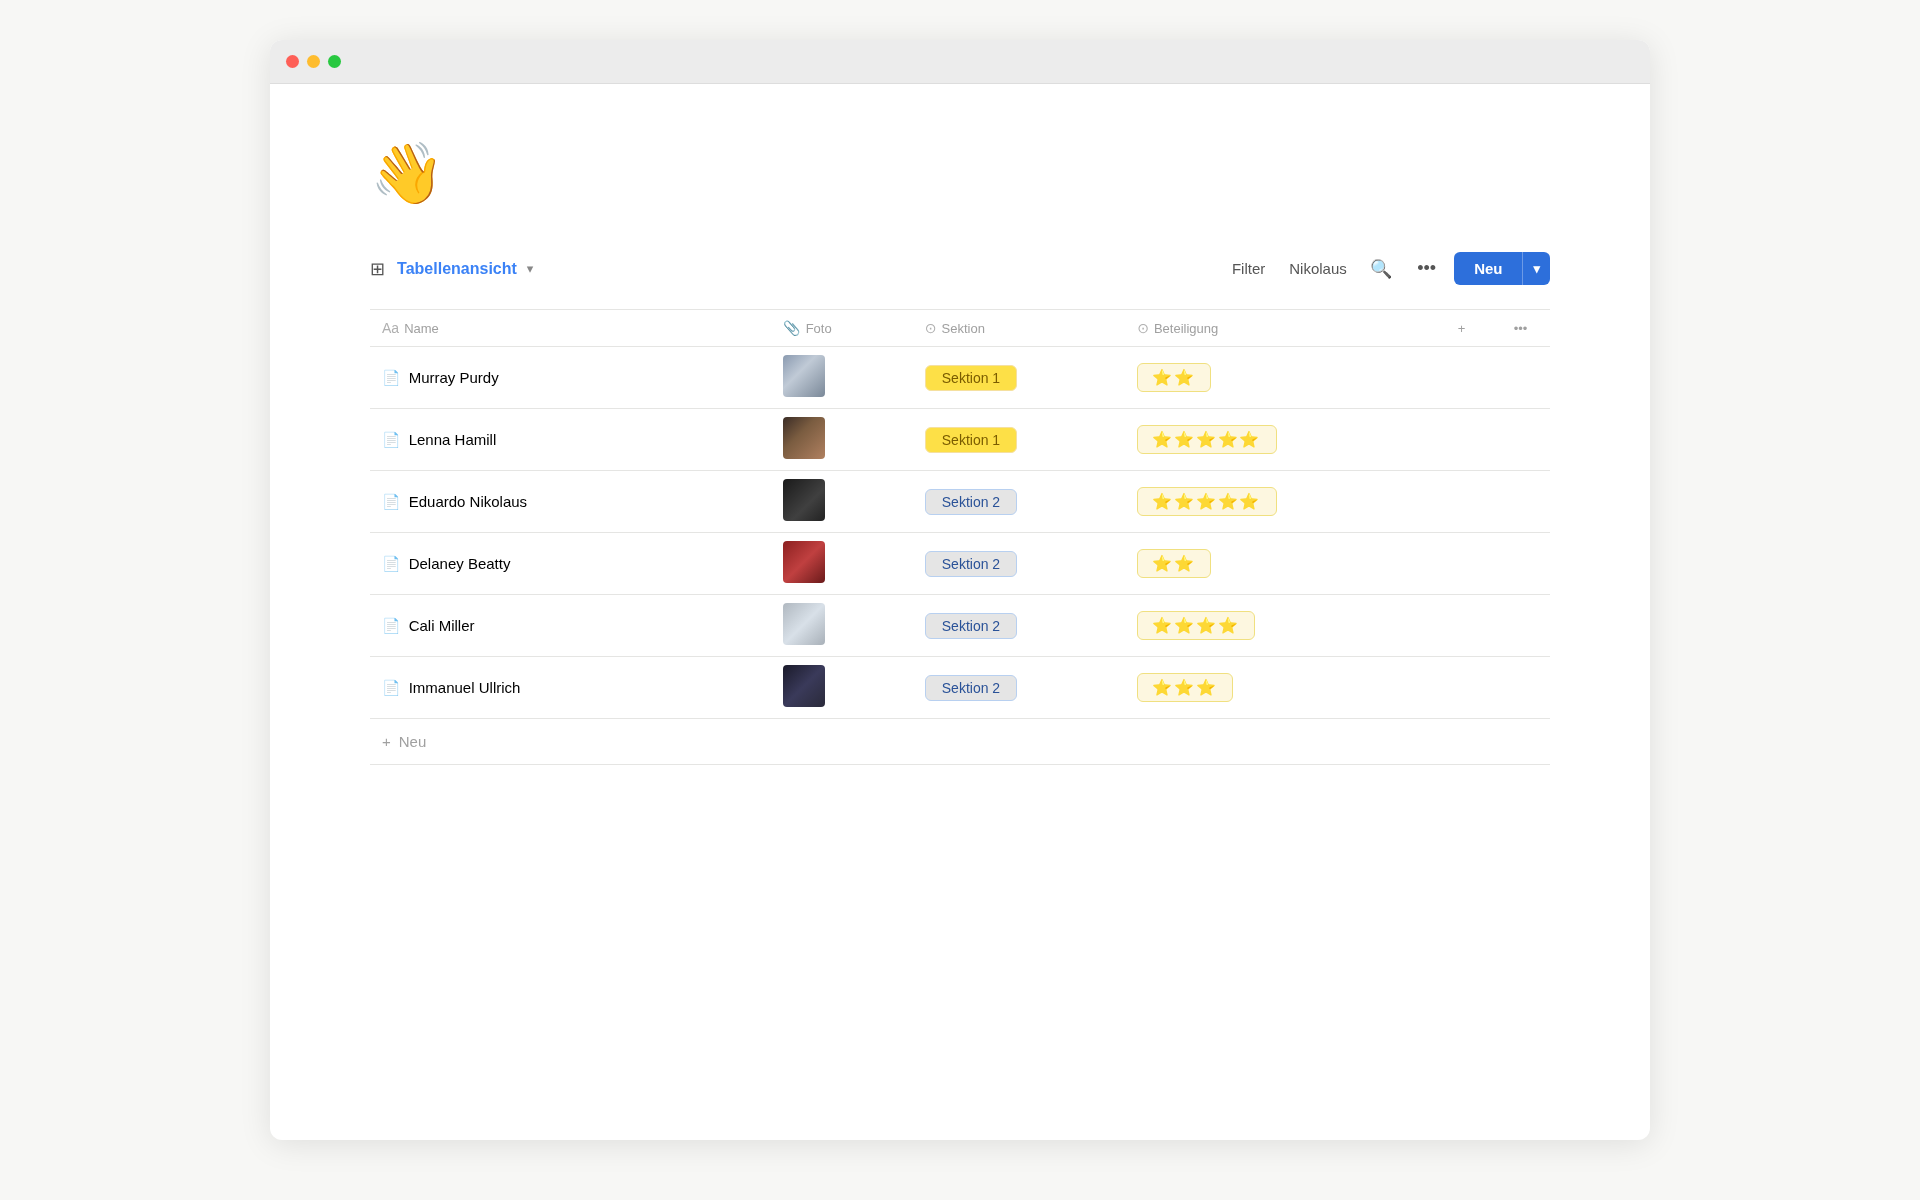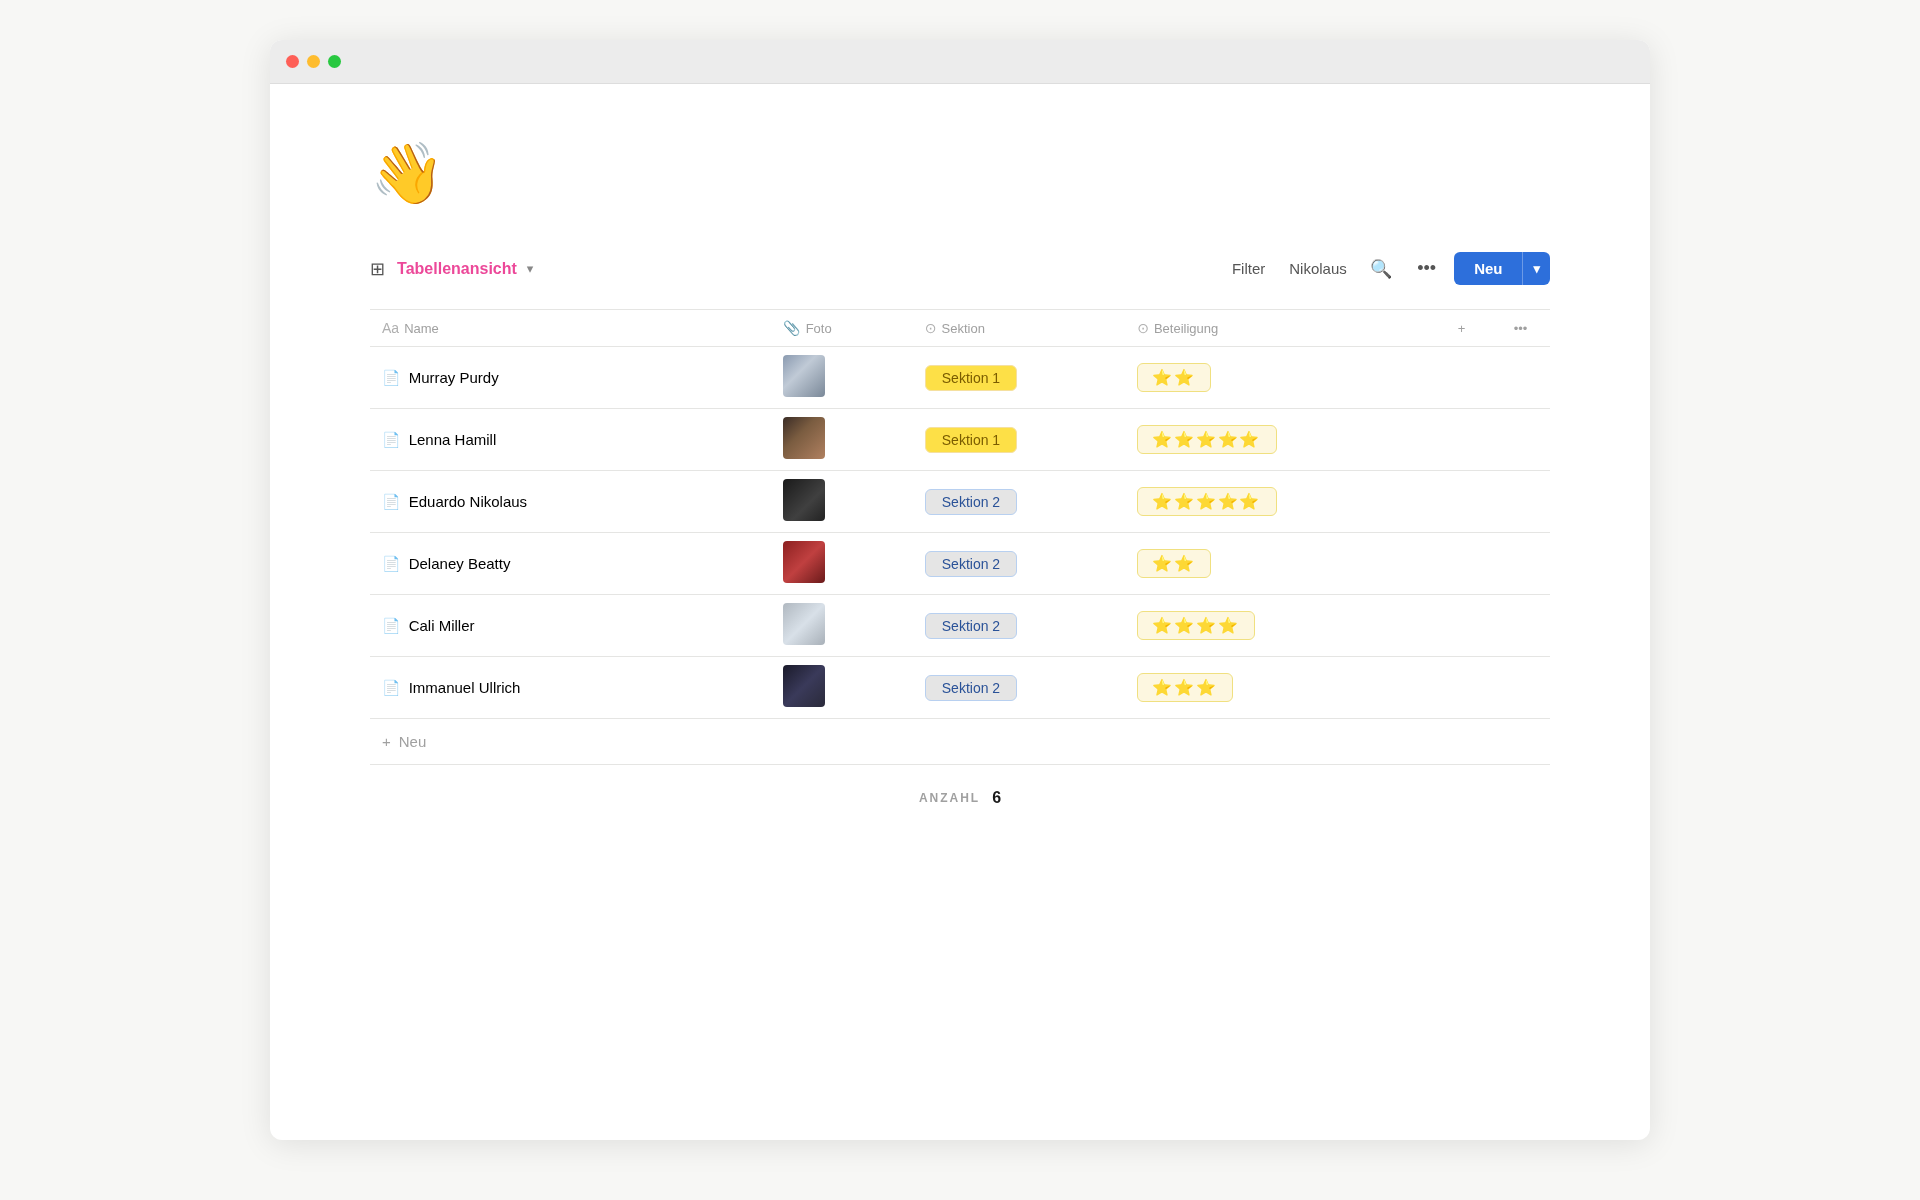--- a/index.html
+++ b/index.html
@@ -79,21 +79,21 @@
 
     .view-icon {
       color: #555;
       font-size: 18px;
       margin-right: 4px;
     }
 
     .view-label {
       font-size: 16px;
       font-weight: 600;
-      color: #ec4899;
+      color: #3b82f6;
     }
 
     .chevron-down {
       font-size: 13px;
       color: #888;
       margin-left: 2px;
     }
 
     .toolbar-right {
       display: flex;
@@ -448,18 +448,14 @@
             <td></td>
           </tr>
         </tbody>
     </table>
 
     <div class="add-row">
       <span>+</span>
       <span>Neu</span>
     </div>
 
-    <div class="count-row">
-      <span class="count-label">ANZAHL</span>
-      <span class="count-value">6</span>
-    </div>
   </div>
 </div>
 
 </body></html>

